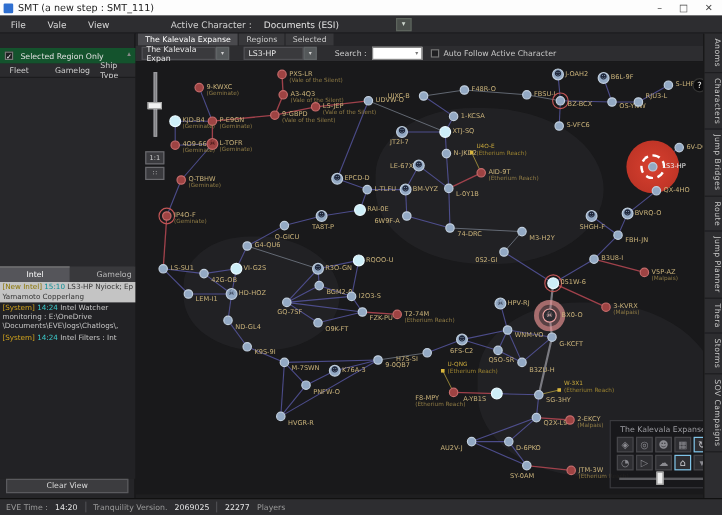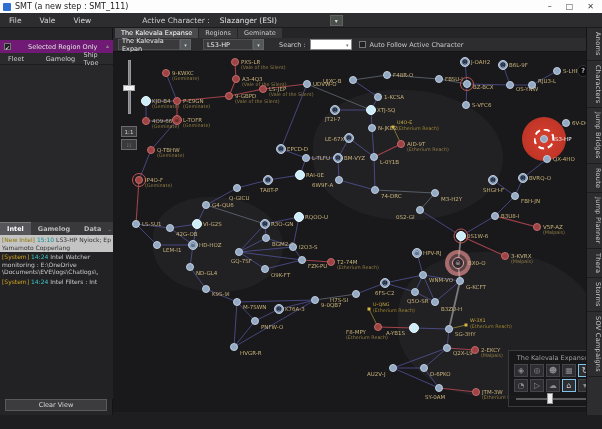--- a/index.html
+++ b/index.html
@@ -13,28 +13,28 @@
   
   #menubar{left:0;top:13px;width:602px;height:15px;background:#2d2d30;color:#d8d8d8;font-size:7.5px;display:flex;align-items:center;border-bottom:1px solid #1a1a1c;box-sizing:border-box;}
   .menu-item{padding:0 9px;}
   #ac-label{margin-left:42px;color:#cfcfcf;}
   #ac-value{margin-left:10px;color:#e2e2e2;width:110px;}
   .caret-btn{width:13px;height:11px;background:#4a4f4b;color:#cfd8cf;font-size:6px;display:flex;align-items:center;justify-content:center;border:1px solid #5d645d;box-sizing:border-box;}
   
   #left-panel{left:0;top:28px;width:113px;height:387px;background:#252528;border-right:1px solid #141416;box-sizing:border-box;}
   .panel-hd{position:absolute;left:0;width:113px;height:12px;background:#39393c;color:#e0e0e0;font-size:7px;display:flex;align-items:center;padding:0 4px;box-sizing:border-box;}
   .panel-hd .hd-icons{margin-left:auto;color:#9a9a9a;font-size:6px;display:flex;gap:4px;}
-  #feed-filter{left:0;top:12px;width:113px;height:13px;background:#701a75;color:#e0e0e0;font-size:6.5px;display:flex;align-items:center;gap:17px;padding:0 4px;box-sizing:border-box;}
+  #feed-filter{left:0;top:12px;width:113px;height:13px;background:#14532d;color:#e0e0e0;font-size:6.5px;display:flex;align-items:center;gap:6px;padding:0 4px;box-sizing:border-box;}
   .cbx{width:7px;height:7px;background:#202022;border:1px solid #777;color:#fff;font-size:6px;line-height:7px;text-align:center;box-sizing:border-box;}
   #feed-cols{left:0;top:25px;width:113px;height:12px;background:#2b2b2e;color:#cfcfcf;font-size:6.5px;display:flex;align-items:center;border-bottom:1px solid #1c1c1e;box-sizing:border-box;}
   #feed-cols span{display:inline-block;}
   #feed-list{left:0;top:37px;width:113px;height:157px;background:#28282b;}
   #scroll-up{left:103px;top:13px;width:9px;height:10px;color:#888;font-size:6px;text-align:center;line-height:10px;}
   #intel-tabs{left:0;top:194px;width:113px;height:13px;background:#39393c;display:flex;align-items:flex-end;font-size:6.5px;color:#bbb;}
-  .itab{padding:2px 7px;font-weight:bold;}
+  .itab{padding:2px 22px;}
   .itab.active{background:#55555a;color:#fff;border-top:1px solid #777;}
   #intel-tabs .hd-icons{margin-left:auto;color:#9a9a9a;font-size:6px;display:flex;gap:4px;padding:0 4px 2px 0;}
   #intel-list{left:0;top:207px;width:113px;height:164px;background:#222225;font-size:6px;line-height:7.5px;}
   .intel-entry{padding:1px 2px;color:#c8c8c8;word-wrap:break-word;}
   .intel-entry.selected{background:#c4c4c4;color:#333;}
   .intel-entry .tag{color:#d2a41d;}
   .intel-entry.selected .tag{color:#8a7400;}
   .intel-entry .time{color:#3cc8c8;}
   .intel-entry.selected .time{color:#0e8f97;}
   #clear-intel{left:5px;top:371px;width:102px;height:12px;background:#3c3c3f;border:1px solid #5a5a5e;color:#d8d8d8;font-size:6.5px;display:flex;align-items:center;justify-content:center;box-sizing:border-box;}
@@ -105,21 +105,21 @@
         <span>□</span>
         <span>✕</span>
       </div>
   </div>
 
   <div class="abs" id="menubar">
     <span class="menu-item">File</span>
     <span class="menu-item">Vale</span>
     <span class="menu-item">View</span>
     <span id="ac-label">Active Character :</span>
-    <span id="ac-value">Slazanger (ESI)</span>
+    <span id="ac-value">Documents (ESI)</span>
     <span class="caret-btn">▾</span>
   </div>
 
   <div class="abs" id="left-panel">
     <div class="abs" id="feed-filter">
       <span class="cbx">✓</span>
       <span>Selected Region Only</span>
     </div>
     <div class="abs" id="scroll-up">▴</div>
     <div class="abs" id="feed-cols">
@@ -141,21 +141,21 @@
         <div class="intel-entry selected"><span class="tag">[New Intel]</span> <span class="time">15:10</span> <span>LS3-HP  Nyiock; Ep Yamamoto Copperlang</span></div>
         <div class="intel-entry"><span class="tag">[System]</span> <span class="time">14:24</span> <span>Intel Watcher monitoring : E:\OneDrive \Documents\EVE\logs\Chatlogs\,</span></div>
         <div class="intel-entry"><span class="tag">[System]</span> <span class="time">14:24</span> <span>Intel Filters : Int</span></div>
       </div>
     <div class="abs" id="clear-intel">Clear View</div>
   </div>
 
   <div class="abs" id="map-tabstrip">
     <span class="mtab active">The Kalevala Expanse</span>
     <span class="mtab">Regions</span>
-    <span class="mtab">Geminate</span>
+    <span class="mtab">Selected</span>
   </div>
 
   <div class="abs" id="map-toolbar">
     <span class="combo" style="margin-left:5px;width:62px;">The Kalevala Expan</span>
     <span class="combo-caret">▾</span>
     <span class="combo" style="margin-left:12px;width:50px;">LS3-HP</span>
     <span class="combo-caret">▾</span>
     <span style="margin-left:15px;color:#cfcfcf;">Search :</span>
     <span id="search-input" style="margin-left:4px;">
         <span>▾</span>
@@ -531,14 +531,24 @@
       <div class="vtab">Anoms</div>
       <div class="vtab">Characters</div>
       <div class="vtab">Jump Bridges</div>
       <div class="vtab">Route</div>
       <div class="vtab">Jump Planner</div>
       <div class="vtab">Thera</div>
       <div class="vtab">Storms</div>
       <div class="vtab">SOV Campaigns</div>
     </div>
 
+  <div class="abs" id="statusbar">
+    <span class="lab">EVE Time :</span>
+    <span class="val">14:20</span>
+    <span class="sep"></span>
+    <span class="lab">Tranquility Version.</span>
+    <span class="val">2069025</span>
+    <span class="sep"></span>
+    <span class="val">22277</span>
+    <span class="lab">Players</span>
+  </div>
 
 </div>
 
 </body></html>

